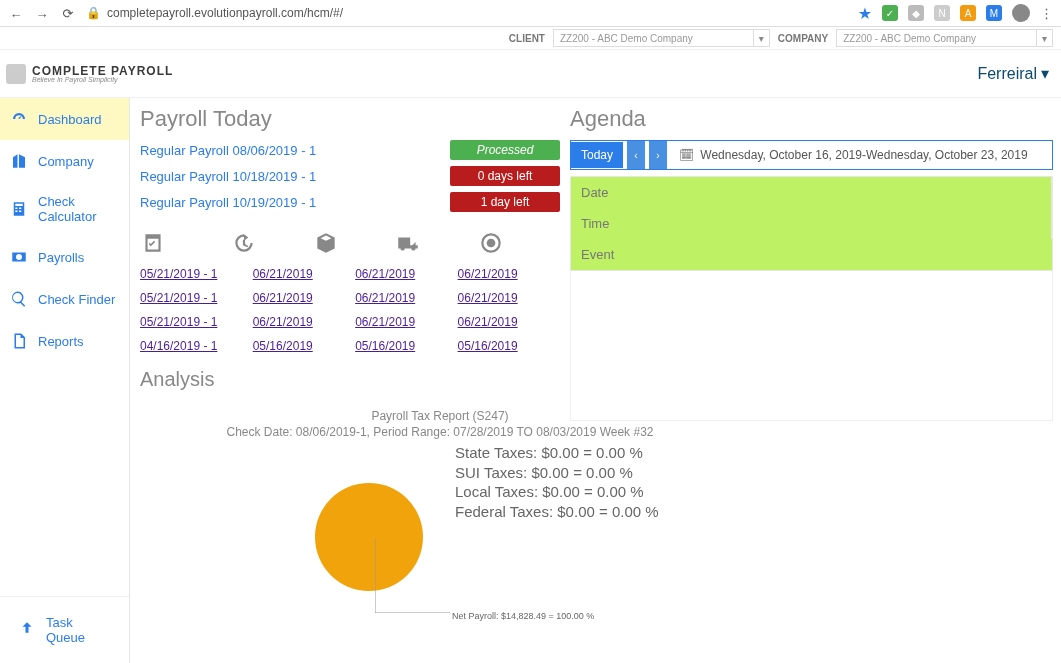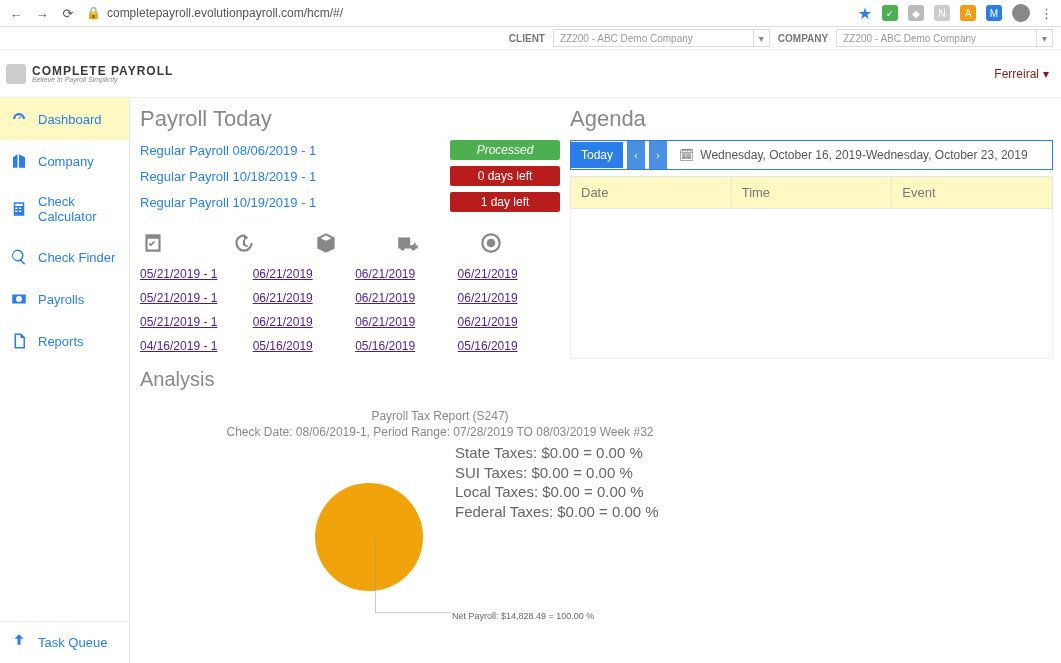--- a/index.html
+++ b/index.html
@@ -21,29 +21,29 @@
 .selbar .sel { display:flex; align-items:center; border:1px solid #ddd; height:18px; }
 .selbar .sel .val { padding: 0 60px 0 6px; color:#999; font-size:10px; }
 .selbar .sel .dd { width:16px; height:16px; border-left:1px solid #ddd; display:flex; align-items:center; justify-content:center; color:#888; }
 
 
 .brandbar { height:48px; display:flex; align-items:center; justify-content:space-between; padding: 0 12px 0 6px; border-bottom:1px solid #eee; }
 .brand { display:flex; align-items:center; gap:6px; }
 .brandmark { width:20px; height:20px; background:#ccc; border-radius:3px; }
 .brandtext { font-size:12px; letter-spacing:1px; color:#3a3a3a; font-weight:bold; }
 .brandsub { font-size:7px; color:#888; font-style:italic; margin-top:-2px;}
-.usermenu { font-size:12px; color:#7f1d1d; display:flex; align-items:center; gap:4px; }
+.usermenu { font-size:16px; color:#0c4a6e; display:flex; align-items:center; gap:4px; }
 
 
 .content { display:flex; height: calc(663px - 27px - 23px - 48px); }
 .sidebar { width:130px; background:#fff; border-right:1px solid #e8e8e8; display:flex; flex-direction:column; position:relative; }
 .navitem { display:flex; align-items:center; gap:10px; padding: 12px 10px; font-size:13px; color:#2b7de9; cursor:pointer; }
 .navitem.active { background:#fef9c3; }
 .navitem .nicon { width:18px; height:18px; display:flex; align-items:center; justify-content:center; }
-.taskqueue { position:absolute; bottom:0; left:0; right:0; display:flex; align-items:center; gap:10px; padding:10px; color:#2b7de9; font-size:13px; border-top:1px solid #eee; }
+.taskqueue { position:absolute; bottom:0; left:0; right:0; display:flex; align-items:center; gap:10px; padding:18px; color:#2b7de9; font-size:13px; border-top:1px solid #eee; }
 
 .main { flex:1; padding: 8px 8px 8px 10px; display:flex; gap:10px; overflow:hidden; }
 .col { display:flex; flex-direction:column; }
 .left { width:420px; }
 .right { flex:1; }
 
 .panel-title { font-size:22px; color:#888; font-weight:normal; margin-bottom:8px; }
 
 
 .prow { display:flex; justify-content:space-between; align-items:center; margin-bottom:6px; }
@@ -69,21 +69,21 @@
 .piecircle { position:absolute; left:175px; top:40px; width:108px; height:108px; background:#f0a30a; border-radius:50%; }
 .taxlines { position:absolute; left:315px; top:0; font-size:15px; color:#666; line-height:1.3; }
 .netline { position:absolute; left:235px; top:95px; width:75px; height:75px; }
 .nettxt { position:absolute; left:312px; top:168px; font-size:9px; color:#666; }
 
 
 .agendabar { display:flex; align-items:center; gap:4px; background:#fff; border:1px solid #2b7de9; padding:0; margin-bottom:6px; }
 .agendabar .tbtn { background:#2b7de9; color:#fff; padding:6px 10px; font-size:12px; }
 .agendabar .navb { background:#4a90e2; color:#fff; width:18px; height:28px; display:flex; align-items:center; justify-content:center; font-size:10px; }
 .agendabar .drange { display:flex; align-items:center; gap:6px; padding:0 8px; color:#555; font-size:12px; }
-.agendahdr { display:flex; border:1px solid #e6e6e6; background:#fef9c3; }
+.agendahdr { display:flex; border:1px solid #e6e6e6; background:#bef264;flex-direction:column; }
 .agendahdr .ah { flex:1; padding:8px 10px; font-size:13px; color:#777; border-right:1px solid #e6e6e6; }
 .agendahdr .ah:last-child { border-right:none; }
 .agendabody { height:150px; border:1px solid #eee; border-top:none; background:#fff; }
 </style>
 </head>
 <body>
 
 <div class="chrome">
   <div class="nbtn">←</div>
   <div class="nbtn">→</div>
@@ -154,32 +154,32 @@
       <span class="nicon">
           <svg width="18" height="18" viewBox="0 0 24 24">
             <path fill="#2b7de9" d="M5 3h14v18H5V3zm2 2v3h10V5H7zm0 5v2h3v-2H7zm5 0v2h3v-2h-3zm-5 4v2h3v-2H7zm5 0v2h3v-2h-3z"></path>
           </svg>
         </span>
       <span>Check Calculator</span>
     </div>
     <div class="navitem">
       <span class="nicon">
           <svg width="18" height="18" viewBox="0 0 24 24">
+            <path fill="#2b7de9" d="M3 6h18v12H3V6zm9 2a4 4 0 100 8 4 4 0 000-8z"></path>
+          </svg>
+        </span>
+      <span>Payrolls</span>
+    </div>
+    <div class="navitem">
+      <span class="nicon">
+          <svg width="18" height="18" viewBox="0 0 24 24">
             <path fill="#2b7de9" d="M10 2a8 8 0 015.3 13.9l5 5-1.4 1.4-5-5A8 8 0 1110 2zm0 2a6 6 0 100 12 6 6 0 000-12z"></path>
           </svg>
         </span>
       <span>Check Finder</span>
-    </div>
-    <div class="navitem">
-      <span class="nicon">
-          <svg width="18" height="18" viewBox="0 0 24 24">
-            <path fill="#2b7de9" d="M3 6h18v12H3V6zm9 2a4 4 0 100 8 4 4 0 000-8z"></path>
-          </svg>
-        </span>
-      <span>Payrolls</span>
     </div>
     <div class="navitem">
       <span class="nicon">
           <svg width="18" height="18" viewBox="0 0 24 24">
             <path fill="#2b7de9" d="M6 2h9l5 5v15H6V2zm2 2v16h10V8h-4V4H8z"></path>
           </svg>
         </span>
       <span>Reports</span>
     </div>
     <div class="taskqueue">

